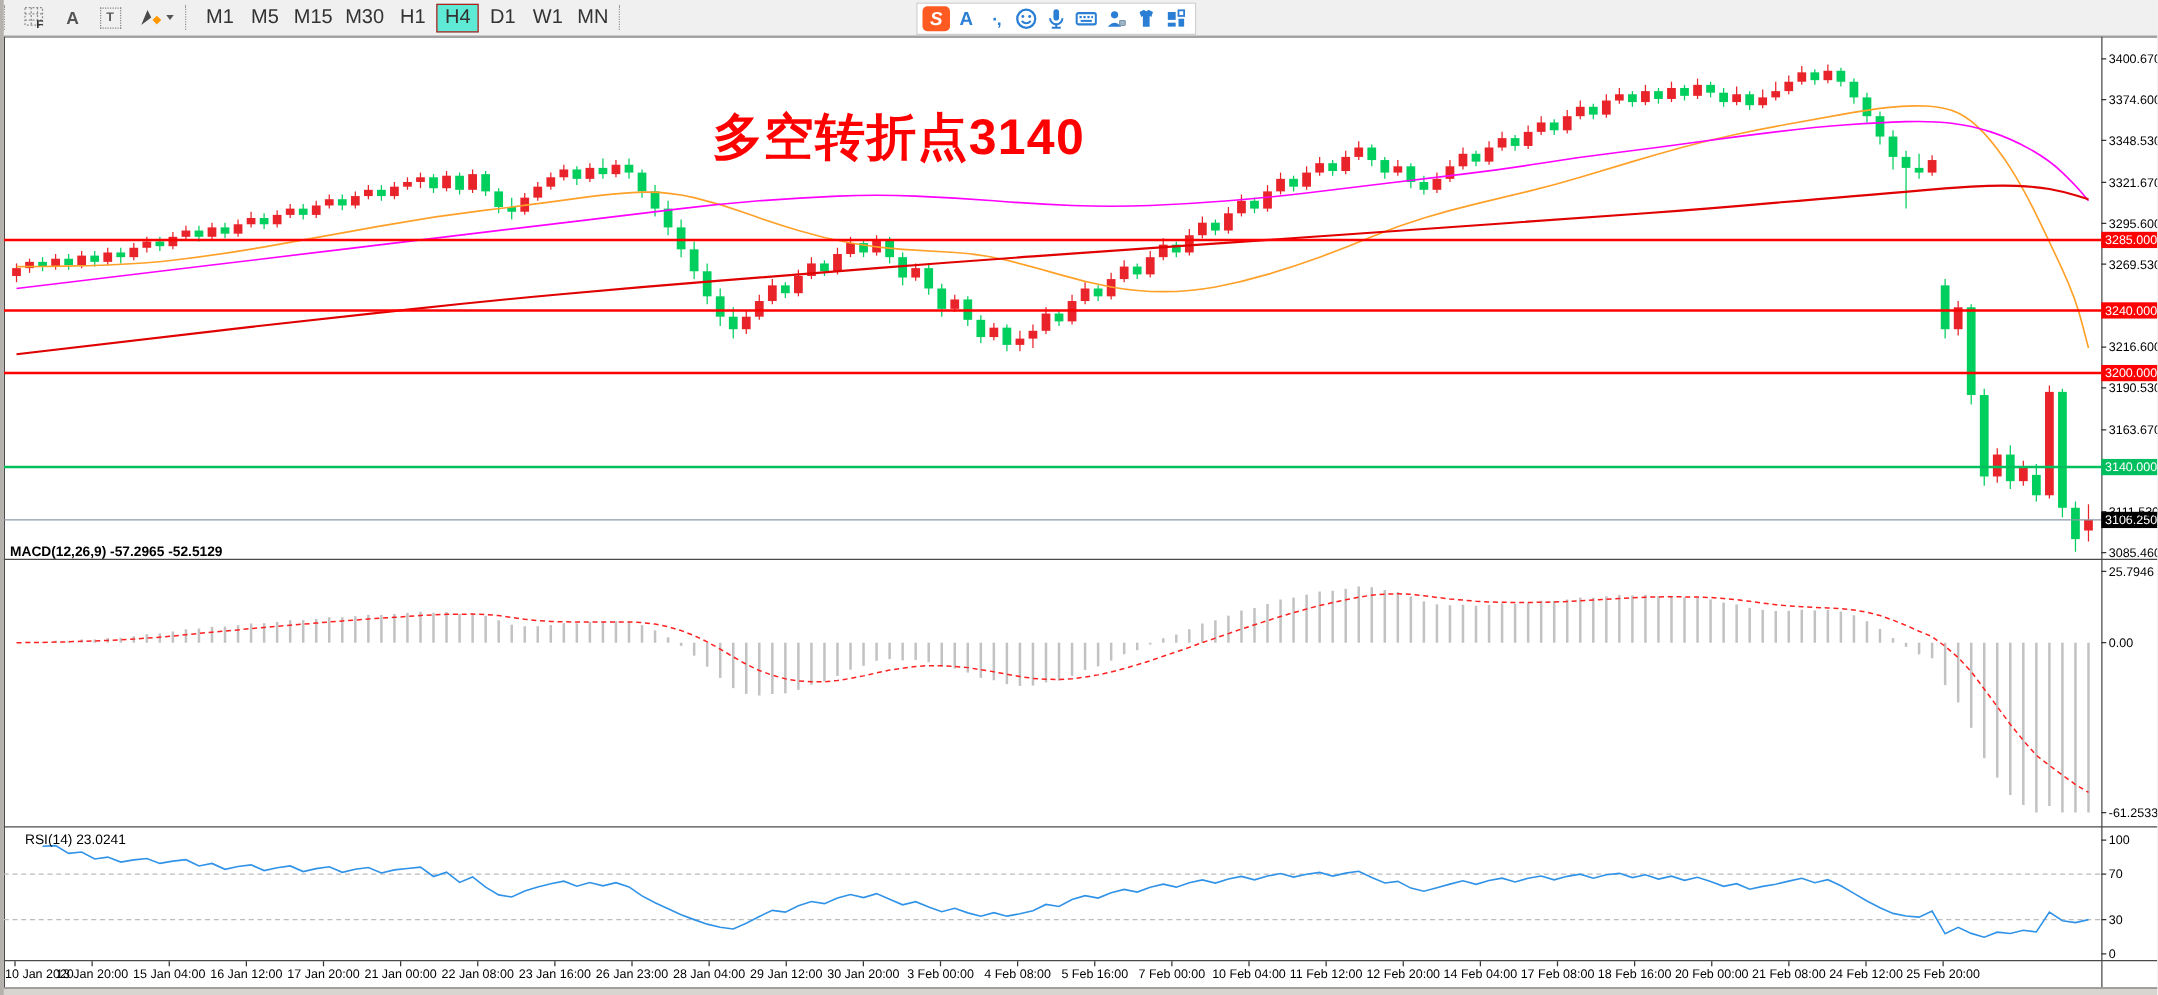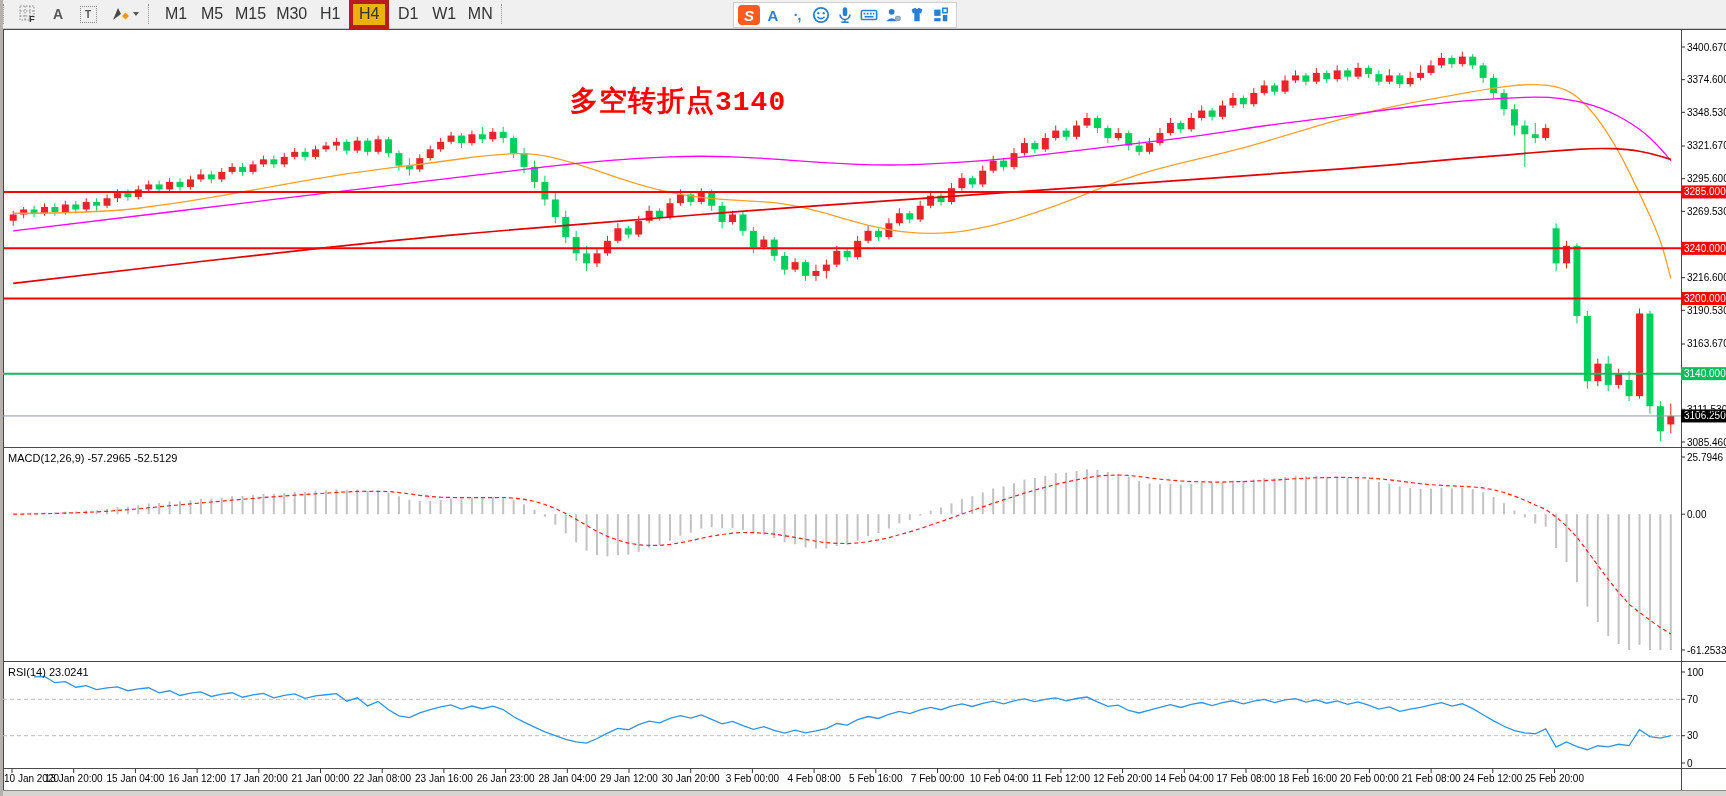--- a/index.html
+++ b/index.html
@@ -11,34 +11,34 @@
   .grip{width:4px;height:20px;border-left:1px dotted #9a9a9a;margin:0 5px 0 3px;}
   .toolbtn{width:26px;height:22px;display:flex;align-items:center;justify-content:center;
            color:#444;margin:0 1px;border:1px solid transparent;cursor:default;}
   .glyphA{font-size:14px;font-weight:bold;color:#555;}
   .dotbox{width:15px;height:15px;border:1px dotted #888;display:flex;align-items:center;
           justify-content:center;font-size:10px;font-weight:bold;color:#555;}
   .caret{width:0;height:0;border-left:3.5px solid transparent;border-right:3.5px solid transparent;
          border-top:4px solid #555;margin-left:3px;}
   .tf{min-width:26px;height:21px;padding:0 3px;display:flex;align-items:center;justify-content:center;
       font-size:16px;color:#333;border:1px solid transparent;margin:0 1px;}
-  .tf.active{background:#eab308;border:4px solid #b91c1c;}
+  .tf.active{background:#5eead4;border:1px solid #b91c1c;}
   
   .ime{position:absolute;left:733px;top:2px;height:24px;background:#fff;border:1px solid #cfcfcf;
        display:flex;align-items:center;padding:0 3px;z-index:6;}
   .ime-btn{width:24px;height:22px;display:flex;align-items:center;justify-content:center;}
   .ime-logo{width:22px;height:20px;background:#ff5a21;border-radius:4px;color:#fff;font-weight:bold;
             font-size:15px;display:flex;align-items:center;justify-content:center;font-style:italic;}
   .ime-a{color:#2a7fd4;font-size:15px;font-weight:bold;}
   .ime-punct{color:#2a7fd4;font-size:14px;font-weight:bold;letter-spacing:-1px;}
   
   .lbl{position:absolute;color:#000;font-size:11px;white-space:pre;z-index:4;}
   .tri{display:inline-block;font-size:8px;vertical-align:1px;margin-right:5px;color:#000;}
-  .annot{position:absolute;left:570px;top:82px;font-size:28px;color:#ff0000;z-index:4;
-         font-weight:600;letter-spacing:1px;font-family:Liberation Mono, monospace;}
+  .annot{position:absolute;left:570px;top:82px;font-size:40px;color:#ff0000;z-index:4;
+         font-weight:600;letter-spacing:1px;}
   .left-edge{position:absolute;left:0;top:0;width:3px;height:796px;background:#b5b2ad;z-index:7;}
   .bottom-strip{position:absolute;left:0;top:790px;width:1726px;height:6px;background:#d8d5d0;
                 border-top:1px solid #8a8a8a;z-index:3;}
   svg text{font-family:"Liberation Sans","DejaVu Sans",sans-serif;}
 </style>
 </head>
 <body>
 
 <div id="app">
 
@@ -754,18 +754,18 @@
         <text x="1431.1000000000001" y="782" font-size="10px" fill="#000" text-anchor="middle">21 Feb 08:00</text>
         <line x1="1492.8000000000002" y1="769" x2="1492.8000000000002" y2="773" stroke="#333"></line>
         <text x="1492.8000000000002" y="782" font-size="10px" fill="#000" text-anchor="middle">24 Feb 12:00</text>
         <line x1="1554.5" y1="769" x2="1554.5" y2="773" stroke="#333"></line>
         <text x="1554.5" y="782" font-size="10px" fill="#000" text-anchor="middle">25 Feb 20:00</text>
       </g>
       <rect x="8" y="29" width="1668" height="418" fill="transparent"></rect>
     </svg>
 
   <div class="annot">多空转折点3140</div>
-  <div class="lbl" style="left:8px;top:452px;">MACD(12,26,9) -57.2965 -52.5129</div>
-  <div class="lbl" style="left:8px;top:666px;">RSI(14) 23.0241</div>
+  <div class="lbl" style="left:8px;top:436px;font-weight:bold;">MACD(12,26,9) -57.2965 -52.5129</div>
+  <div class="lbl" style="left:20px;top:666px;">RSI(14) 23.0241</div>
 
   <div class="left-edge"></div>
   <div class="bottom-strip"></div>
 </div>
 
 </body></html>

